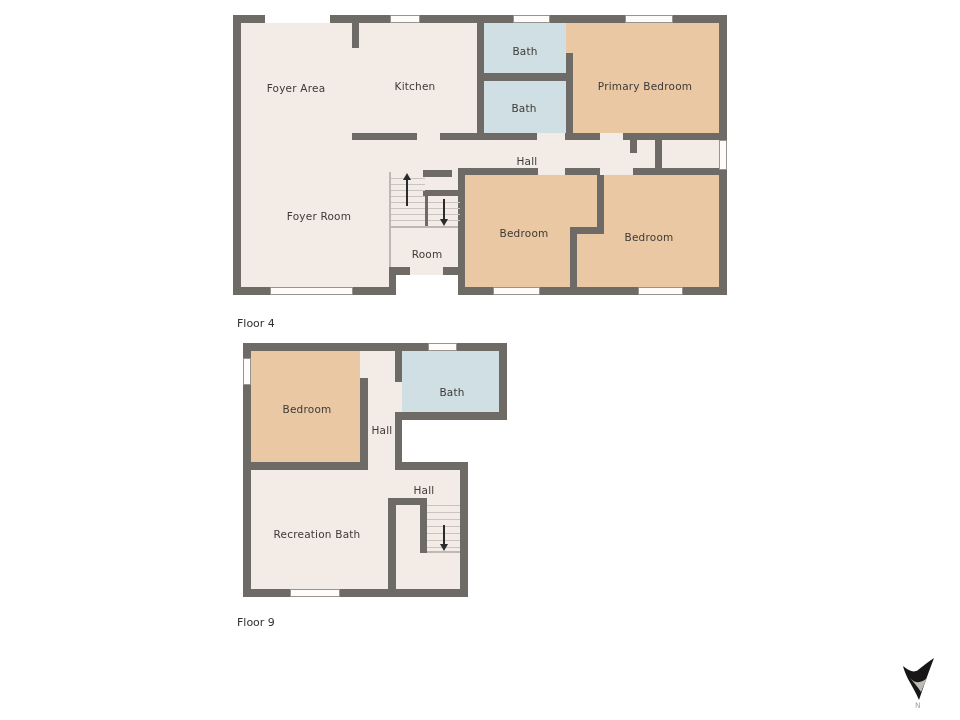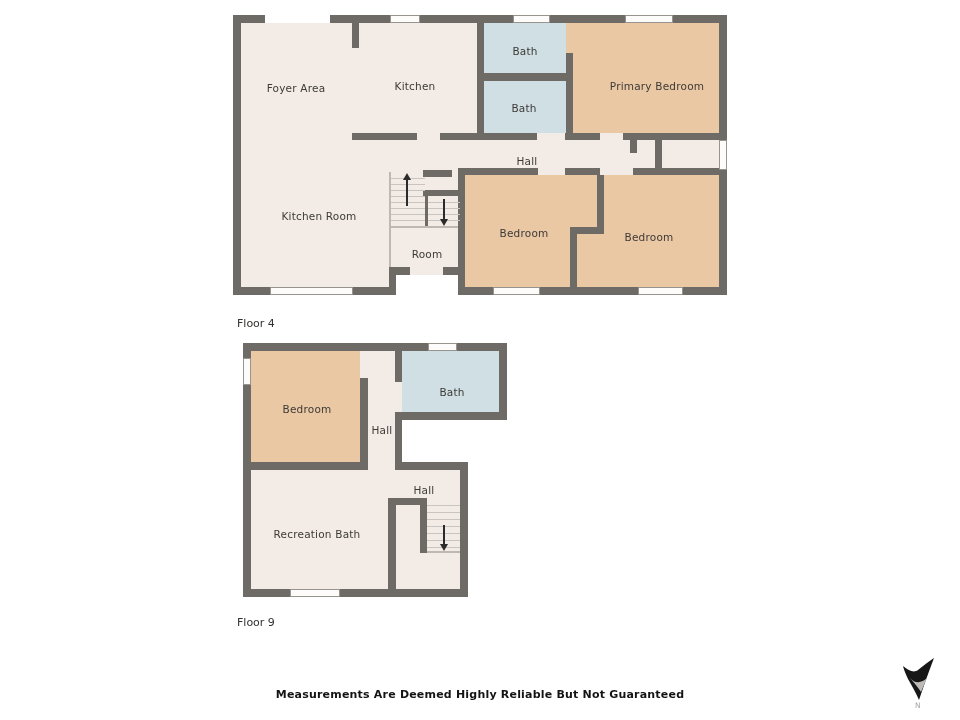--- a/index.html
+++ b/index.html
@@ -138,36 +138,35 @@
   <div class="arrow-shaft" style="left:443px;top:199px;height:21px;"></div>
   <div class="arrow-head down" style="left:440px;top:219px;"></div>
 
   <div class="arrow-shaft" style="left:443px;top:525px;height:20px;"></div>
   <div class="arrow-head down" style="left:440px;top:544px;"></div>
 
   <span class="room-label" style="left:296px;top:88px;">Foyer Area</span>
   <span class="room-label" style="left:415px;top:86px;">Kitchen</span>
   <span class="room-label" style="left:525px;top:51px;">Bath</span>
   <span class="room-label" style="left:524px;top:108px;">Bath</span>
-  <span class="room-label" style="left:645px;top:86px;margin-left:12px;">Primary Bedroom</span>
+  <span class="room-label" style="left:645px;top:86px;">Primary Bedroom</span>
   <span class="room-label" style="left:527px;top:161px;">Hall</span>
-  <span class="room-label" style="left:319px;top:216px;">Kitchen Room</span>
+  <span class="room-label" style="left:319px;top:216px;">Foyer Room</span>
   <span class="room-label" style="left:427px;top:254px;">Room</span>
   <span class="room-label" style="left:524px;top:233px;">Bedroom</span>
   <span class="room-label" style="left:649px;top:237px;">Bedroom</span>
   <span class="floor-label" style="left:237px;top:317px;">Floor 4</span>
 
   <span class="room-label" style="left:307px;top:409px;">Bedroom</span>
   <span class="room-label" style="left:452px;top:392px;">Bath</span>
   <span class="room-label" style="left:382px;top:430px;">Hall</span>
   <span class="room-label" style="left:424px;top:490px;">Hall</span>
   <span class="room-label" style="left:317px;top:534px;">Recreation Bath</span>
   <span class="floor-label" style="left:237px;top:616px;">Floor 9</span>
 
-  <div class="disclaimer">Measurements Are Deemed Highly Reliable But Not Guaranteed</div>
 
   <svg class="compass" viewBox="0 0 42 52">
     <path d="M6 9 C12 14 17 16 21 13 C26 9 31 5 37 1 C32 14 27 28 22 43 C19 36 15 29 11 22 C9 18 7 13 6 9 Z" fill="#171717"></path>
     <path d="M13 21 C18 27 25 26 30 21 L24 35 C21 30 17 26 13 21 Z" fill="#bdbab7"></path>
     <text x="18" y="51" font-size="7.5" fill="#a9a5a1">N</text>
   </svg>
 
 </div>
 
 </body></html>

